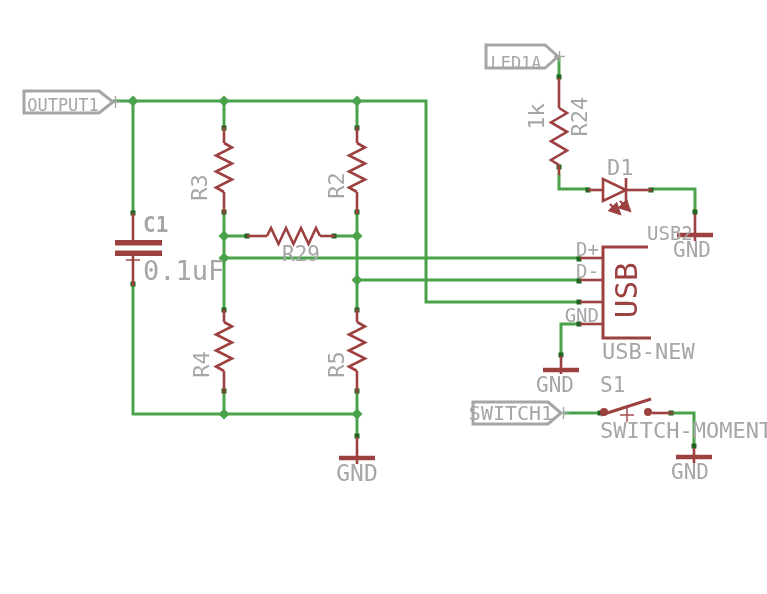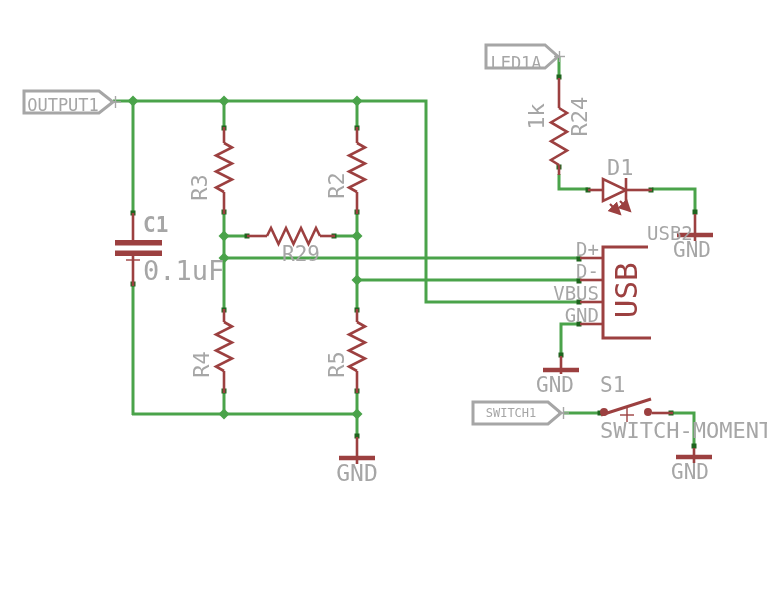--- a/index.html
+++ b/index.html
@@ -198,42 +198,42 @@
         <line x1="554" y1="56.5" x2="565" y2="56.5"></line>
           <line x1="559.5" y1="51" x2="559.5" y2="62"></line>
         <line x1="558" y1="413" x2="569" y2="413"></line>
           <line x1="563.5" y1="407" x2="563.5" y2="419"></line>
       </g>
     </g>
   </svg>
 
   <div class="lbl flagtxt" style="left:26px;top:92px;width:74px;height:28px;font-size:17px;">OUTPUT1</div>
   <div class="lbl flagtxt" style="left:487px;top:46px;width:58px;height:36px;font-size:17px;">LED1A</div>
-  <div class="lbl flagtxt" style="left:474px;top:403px;width:74px;height:20px;font-size:12px;">SWITCH1</div>
+  <div class="lbl flagtxt" style="left:474px;top:403px;width:74px;height:20px;font-size:20px;">SWITCH1</div>
 
   <div class="lbl" style="left:143px;top:214px;font-size:21px;font-weight:bold;">C1</div>
   <div class="lbl" style="left:143px;top:257px;font-size:27px;">0.1uF</div>
 
   <div class="lbl rot" style="left:170px;top:176px;width:60px;font-size:22px;">R3</div>
   <div class="lbl rot" style="left:307px;top:174px;width:60px;font-size:22px;">R2</div>
   <div class="lbl" style="left:282px;top:243px;font-size:21px;text-align:right;">R29</div>
   <div class="lbl rot" style="left:172px;top:353px;width:60px;font-size:22px;">R4</div>
   <div class="lbl rot" style="left:307px;top:353px;width:60px;font-size:22px;">R5</div>
 
   <div class="lbl rot" style="left:507px;top:105px;width:60px;font-size:22px;">1k</div>
   <div class="lbl rot" style="left:550px;top:105px;width:60px;font-size:22px;">R24</div>
 
   <div class="lbl" style="left:607px;top:156px;font-size:22px;">D1</div>
 
   <div class="lbl" style="left:599px;top:224px;font-size:19px;margin-left:48px;">USB2</div>
+  <div class="lbl" style="left:602px;top:340px;font-size:22px;">USB-NEW</div>
   <div class="lbl red rot" style="left:576px;top:274px;width:100px;font-size:31px;">USB</div>
 
   <div class="lbl rgt" style="left:499px;top:240px;width:100px;font-size:19px;">D+</div>
   <div class="lbl rgt" style="left:499px;top:262px;width:100px;font-size:19px;">D-</div>
-  <div class="lbl rgt" style="left:499px;top:284px;width:100px;font-size:19px;">VBUS</div>
   <div class="lbl rgt" style="left:499px;top:306px;width:100px;font-size:19px;">GND</div>
 
   <div class="lbl" style="left:600px;top:374px;font-size:21px;">S1</div>
   <div class="lbl" style="left:600px;top:419px;font-size:22px;">SWITCH-MOMENT</div>
 
   <div class="lbl ctr" style="left:331px;top:461px;width:52px;font-size:23px;">GND</div>
   <div class="lbl ctr" style="left:669px;top:239px;width:46px;font-size:21px;">GND</div>
   <div class="lbl ctr" style="left:532px;top:374px;width:46px;font-size:21px;">GND</div>
   <div class="lbl ctr" style="left:667px;top:461px;width:46px;font-size:21px;">GND</div>
 

